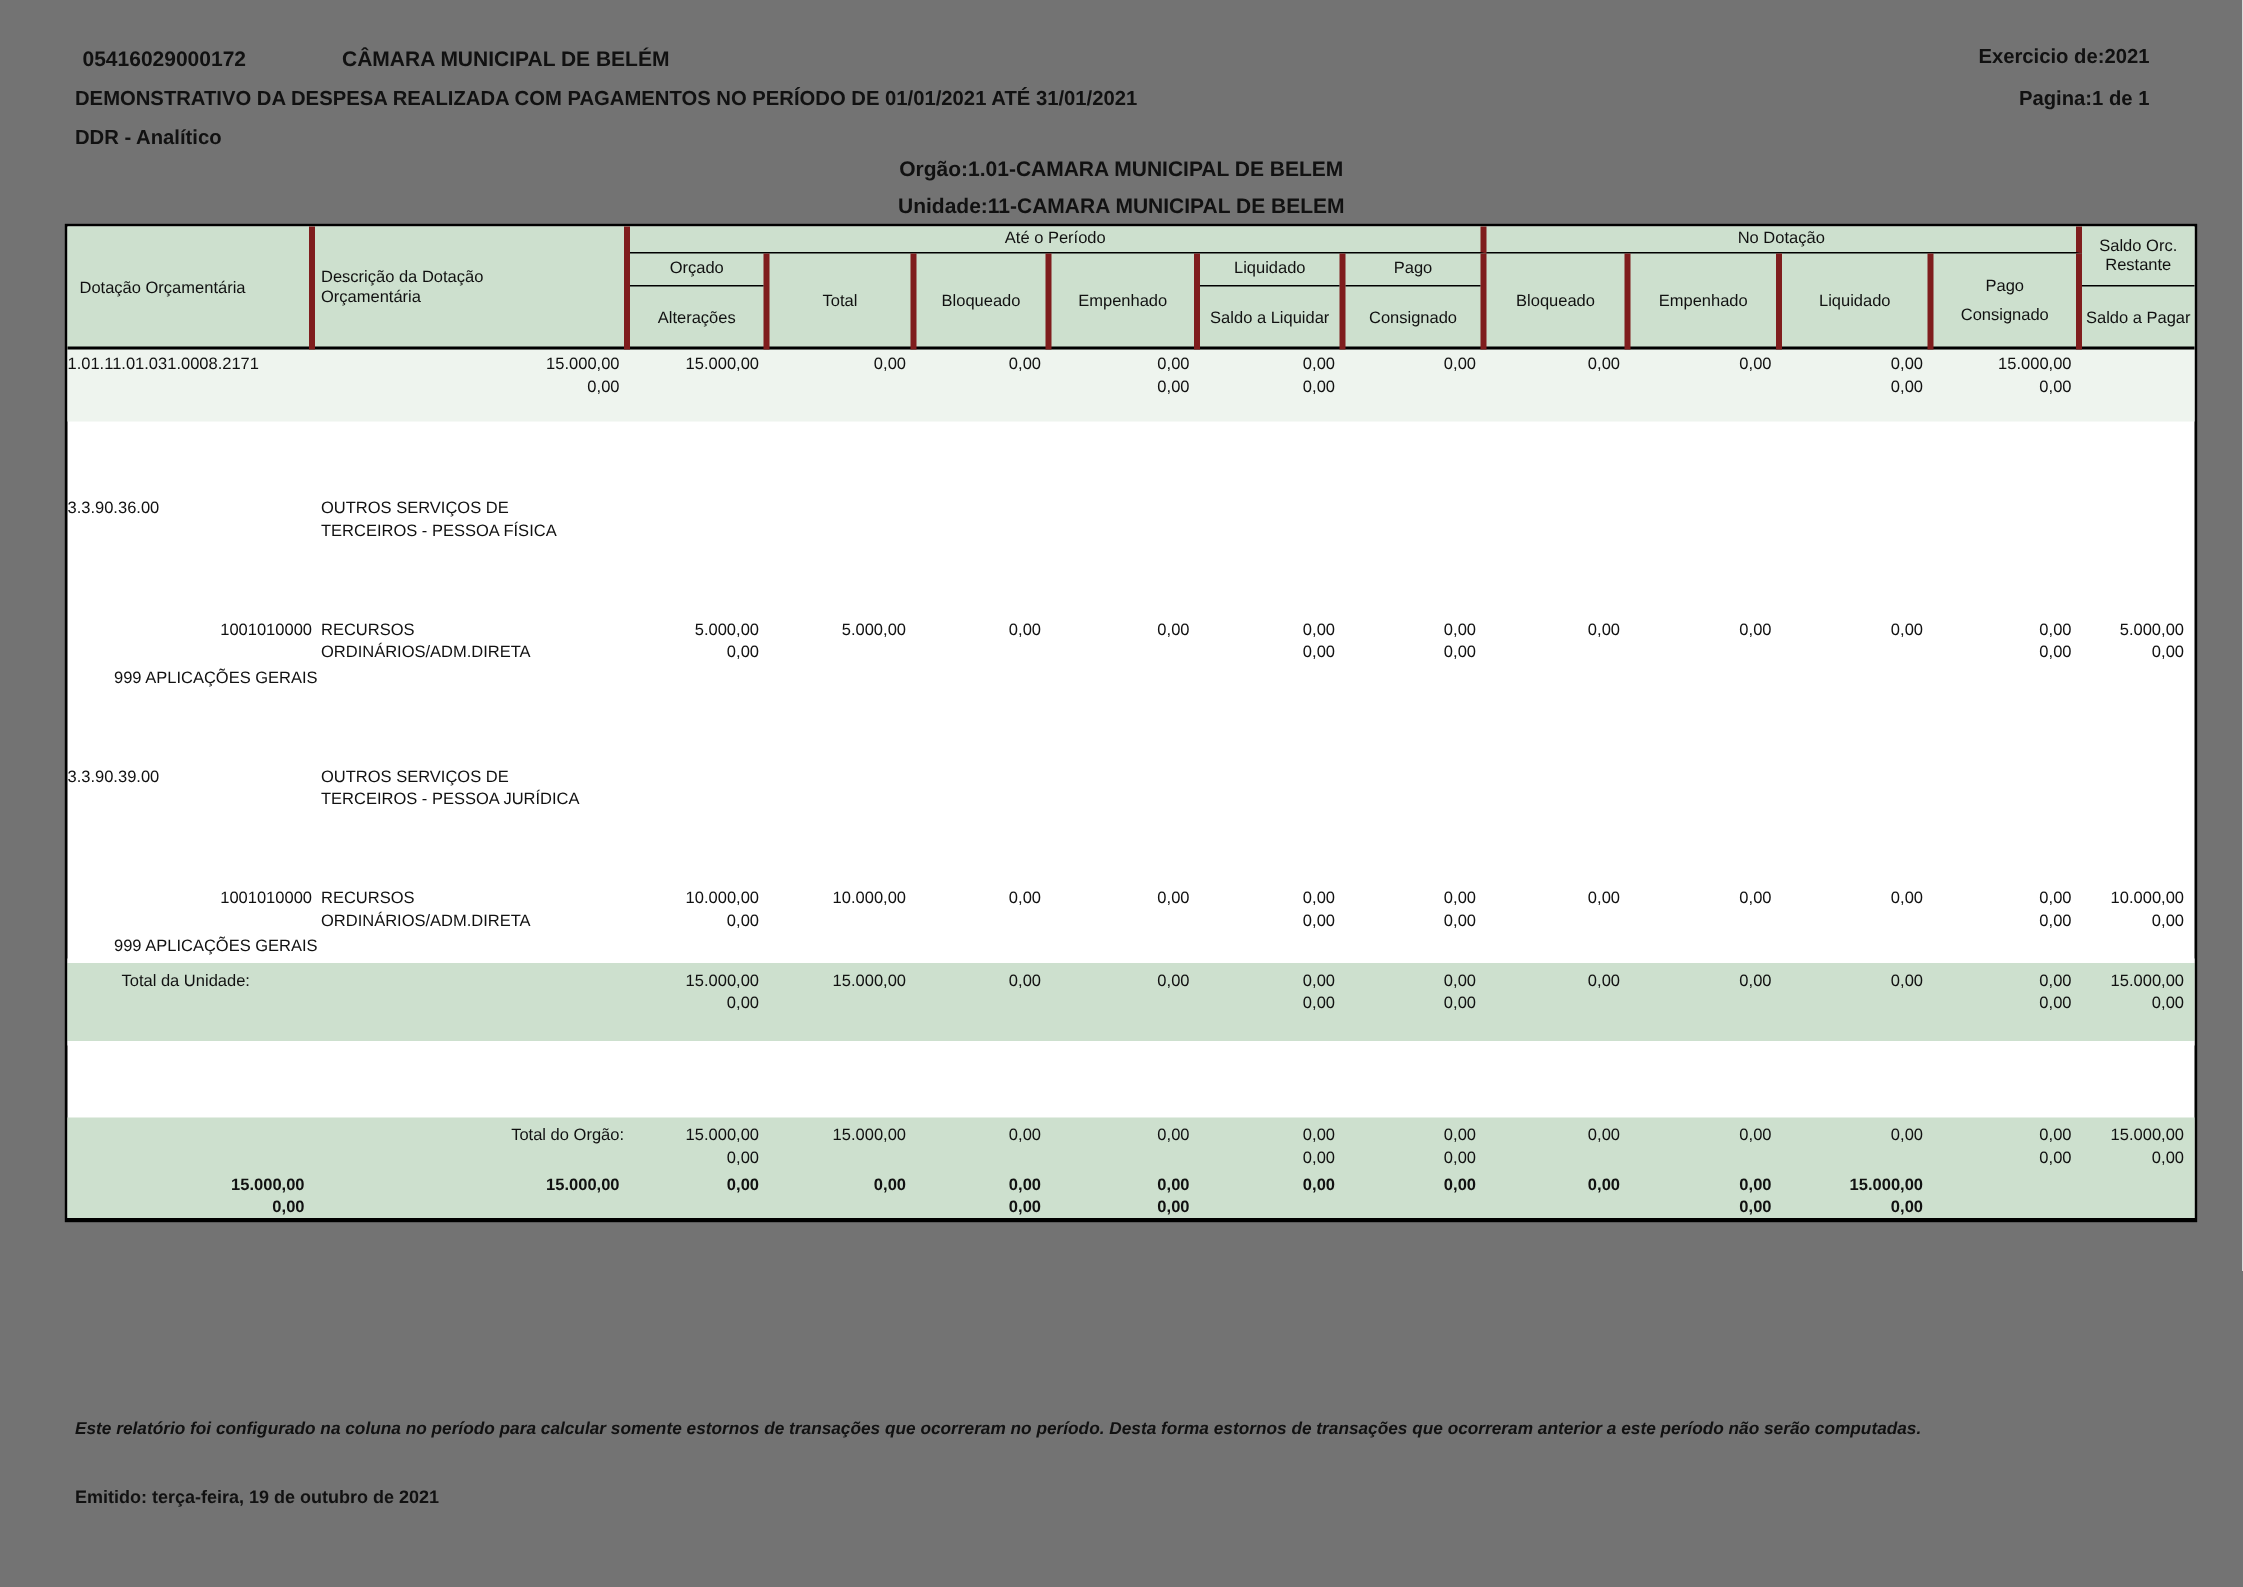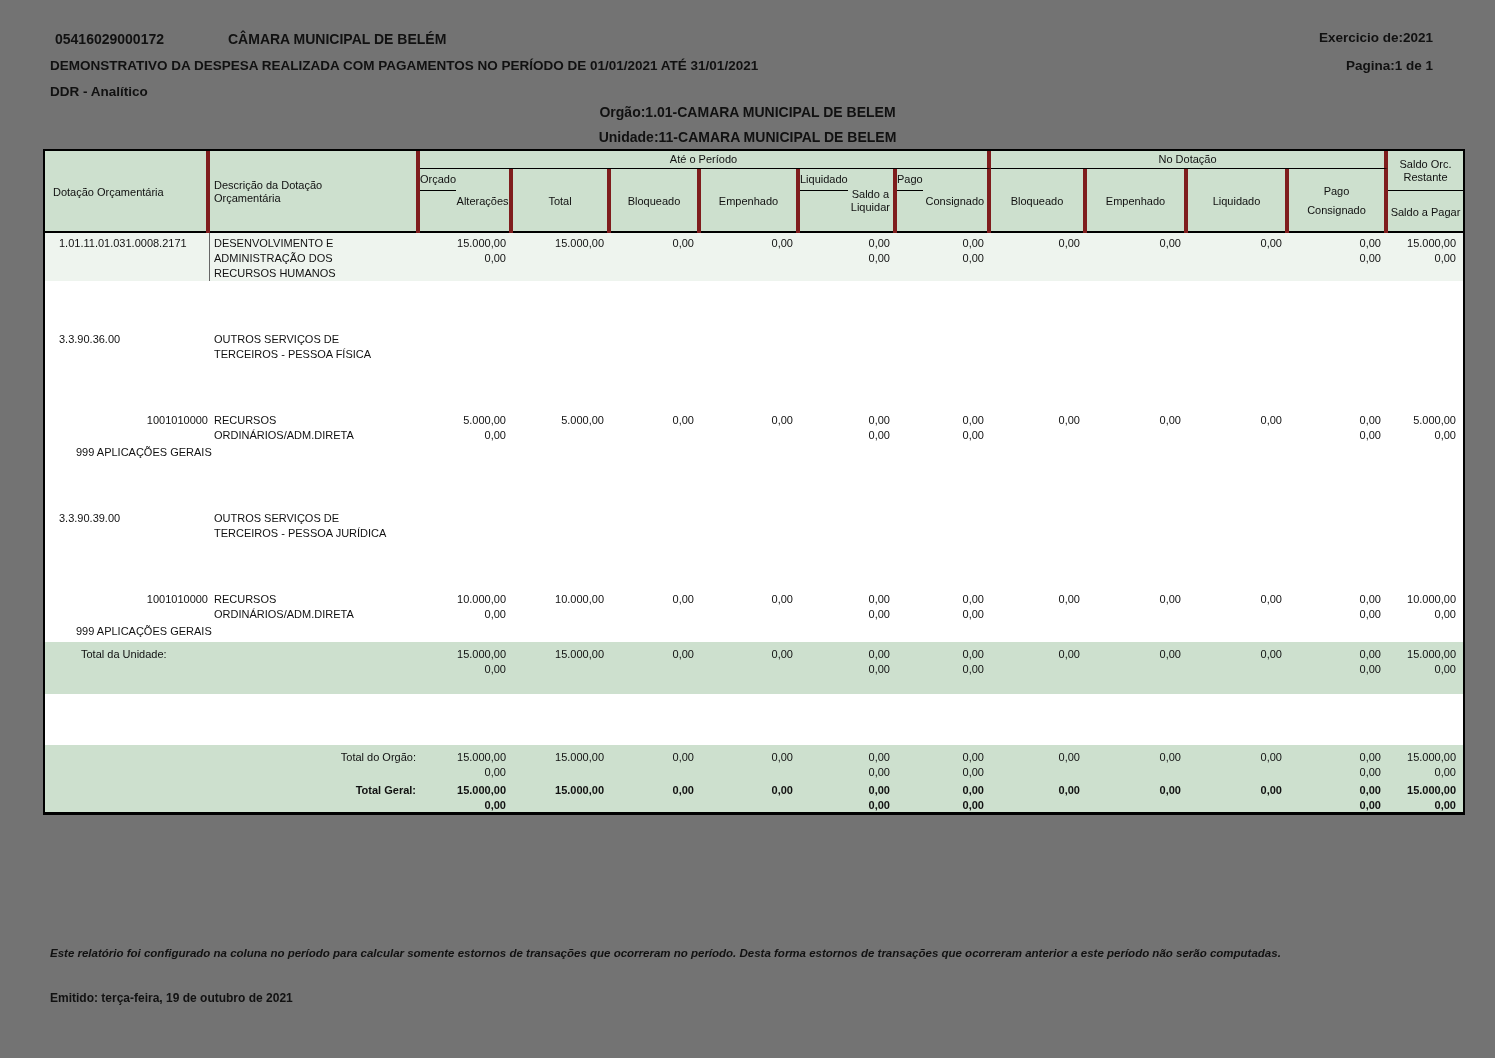--- a/index.html
+++ b/index.html
@@ -26,32 +26,32 @@
     border:2px solid #000; border-bottom:3px solid #000; background:#fff;
     font-size:11px;
   }
   .thead { position:relative; height:82px; background:var(--green); border-bottom:2px solid #000; }
   .hc { position:absolute; display:flex; align-items:center; justify-content:center;
         text-align:center; line-height:13px; color:#111; }
   .br { border-right:4px solid #7f1d1d; }
   .bb { border-bottom:1px solid #000; }
   .hc.col-dotacao { justify-content:flex-start; padding-left:8px; text-align:left; }
   .hc.col-desc    { flex-direction:column; align-items:flex-start; padding-left:4px; text-align:left; }
-  .stack { display:flex; flex-direction:row; }
+  .stack { display:flex; flex-direction:column; }
   .split-top { height:22px; border-bottom:1px solid #000; display:flex; align-items:center; justify-content:center; }
   .split-bot { flex:1; display:flex; align-items:center; justify-content:center; }
 
   
   .trow, .trow-total {
     display:grid;
     grid-template-columns:165px 210px 93px 98px 90px 99px 97px 94px 96px 101px 101px 99px 75px;
     width:1418px;
   }
   .c { padding-top:3px; line-height:15px; overflow:hidden; }
-  .c.code { padding-left:14px; padding-right:2px; }
+  .c.code { padding-left:0; padding-right:2px; }
   .c.code.r { text-align:right; }
   .c.desc { padding-left:4px; }
   .c.num  { text-align:right; padding-right:7px; }
   .trow.shaded { background:#eef4ee; }
   .trow.shaded .c.desc { border-left:1px solid #666; margin-left:-1px; }
   .h48 { height:48px; } .h33 { height:33px;margin-top:48px; } .h40 { height:52px; } .h34 { height:34px; }
   .band-row { height:17px; padding:2px 0 0 31px; line-height:14px; }
   .total-block { background:var(--green); }
   .spacer { height:3px; background:#fff; }
   .tlabel { grid-column:1 / 3; padding-top:5px; line-height:15px; }
@@ -119,25 +119,20 @@
       <div class="hc br" style="left:1143px;top:18px;width:101px;height:64px;">Liquidado</div>
       <div class="hc br" style="left:1244px;top:18px;width:99px;height:64px;flex-direction:column;justify-content:center;gap:6px;">
         <span>Pago</span>
         <span>Consignado</span>
       </div>
     </div>
 
     <div id="tbody">
         <div class="trow shaded h48">
           <div class="c code">1.01.11.01.031.0008.2171</div>
-          <div class="c desc">
-            <div class="ln">DESENVOLVIMENTO E</div>
-            <div class="ln">ADMINISTRAÇÃO DOS</div>
-            <div class="ln">RECURSOS HUMANOS</div>
-          </div>
           <div class="c num">
             <div class="ln">15.000,00</div>
             <div class="ln">0,00</div>
           </div>
           <div class="c num">
             <div class="ln">15.000,00</div>
           </div>
           <div class="c num">
             <div class="ln">0,00</div>
           </div>
@@ -379,21 +374,20 @@
             <div class="c num">
               <div class="ln">0,00</div>
               <div class="ln">0,00</div>
             </div>
             <div class="c num">
               <div class="ln">15.000,00</div>
               <div class="ln">0,00</div>
             </div>
           </div>
           <div class="trow-total h34 bold">
-            <div class="tlabel right">Total Geral:</div>
             <div class="c num">
               <div class="ln">15.000,00</div>
               <div class="ln">0,00</div>
             </div>
             <div class="c num">
               <div class="ln">15.000,00</div>
             </div>
             <div class="c num">
               <div class="ln">0,00</div>
             </div>

